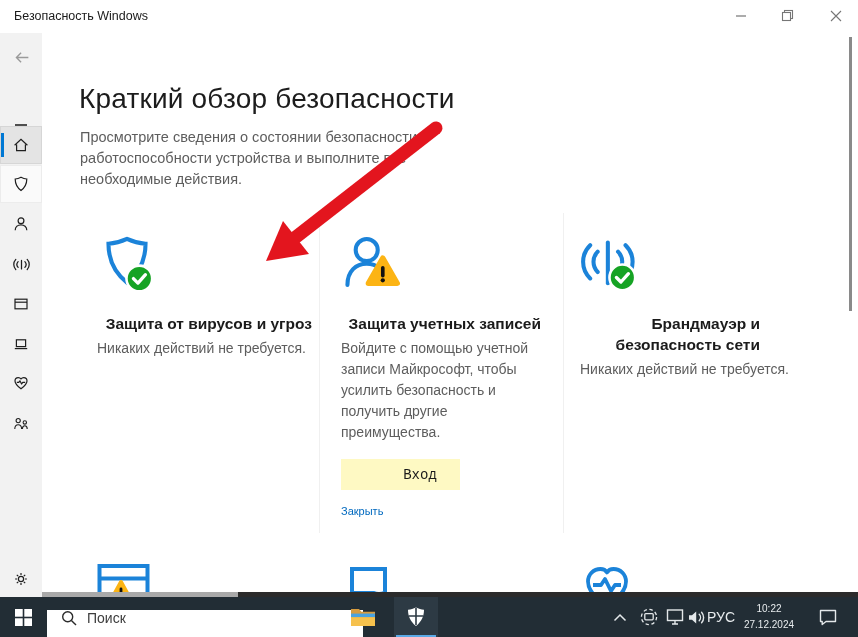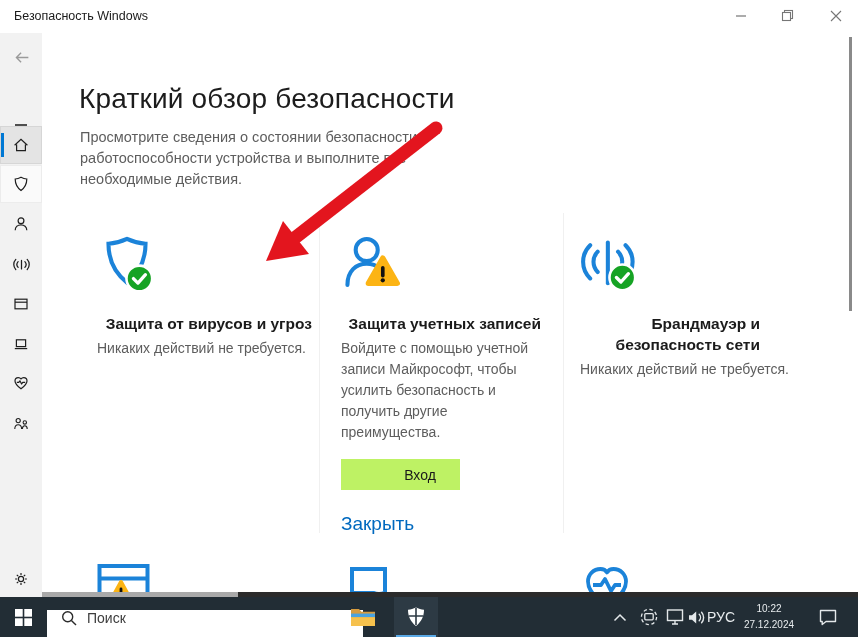--- a/index.html
+++ b/index.html
@@ -23,23 +23,23 @@
   
   .content { position:absolute; left:42px; top:33px; width:816px; height:559px; background:#fff; overflow:hidden; }
   .h1 { position:absolute; left:37px; top:50px; font-size:28px; font-weight:400; color:#1c1c1c; letter-spacing:.2px; }
   .subtitle { position:absolute; left:38px; top:94px; width:398px; font-size:14.5px; line-height:21px; color:#5d5d5d; }
   .sep-v { position:absolute; top:180px; height:320px; width:1px; background:#f0f0f0; }
 
   .card { position:absolute; top:200px; }
   .card-icon { height:64px; margin-bottom:16px; position:relative; }
   .card-title { font-size:15.5px; font-weight:700; color:#1b1b1b; line-height:21px; margin-bottom:4px;text-align:right; }
   .card-text { font-size:14px; line-height:21px; color:#5d5d5d; }
-  .btn-signin { display:block; width:119px; height:31px; margin-top:16px; background:#bef264; border:none;
-    font-family:Liberation Sans, sans-serif; font-size:14px; color:#1a1a1a; cursor:pointer;padding-left:39px; }
-  .link-dismiss { display:inline-block; margin-top:23px; font-size:19px; color:#0069bf; text-decoration:none; }
+  .btn-signin { display:block; width:119px; height:31px; margin-top:16px; background:#fef9c3; border:none;
+    font-family:Liberation Mono, monospace; font-size:14px; color:#1a1a1a; cursor:pointer;padding-left:39px; }
+  .link-dismiss { display:inline-block; margin-top:15px; font-size:11px; color:#0069bf; text-decoration:none; }
 
   .arrow-svg { position:absolute; left:0; top:0; pointer-events:none; }
 
   
   .vscroll { position:absolute; left:849px; top:37px; width:3px; height:274px; background:#8a8a8a; }
   .hscroll { position:absolute; top:592px; height:5px; }
   .hscroll.track { left:42px; width:196px; background:#a9a9a9; }
   .hscroll.thumb { left:238px; width:620px; background:#2b2b2b; }
 
   

